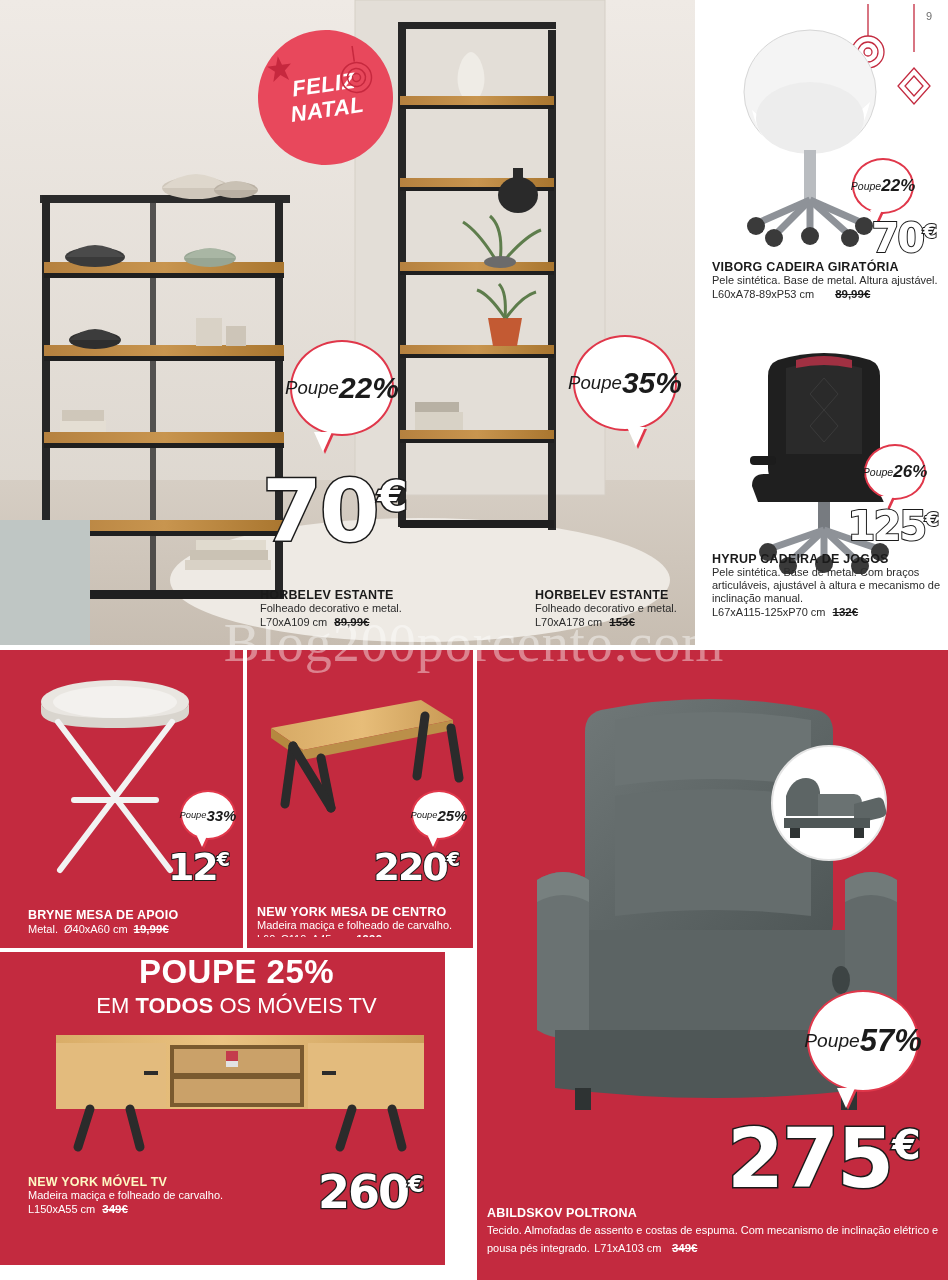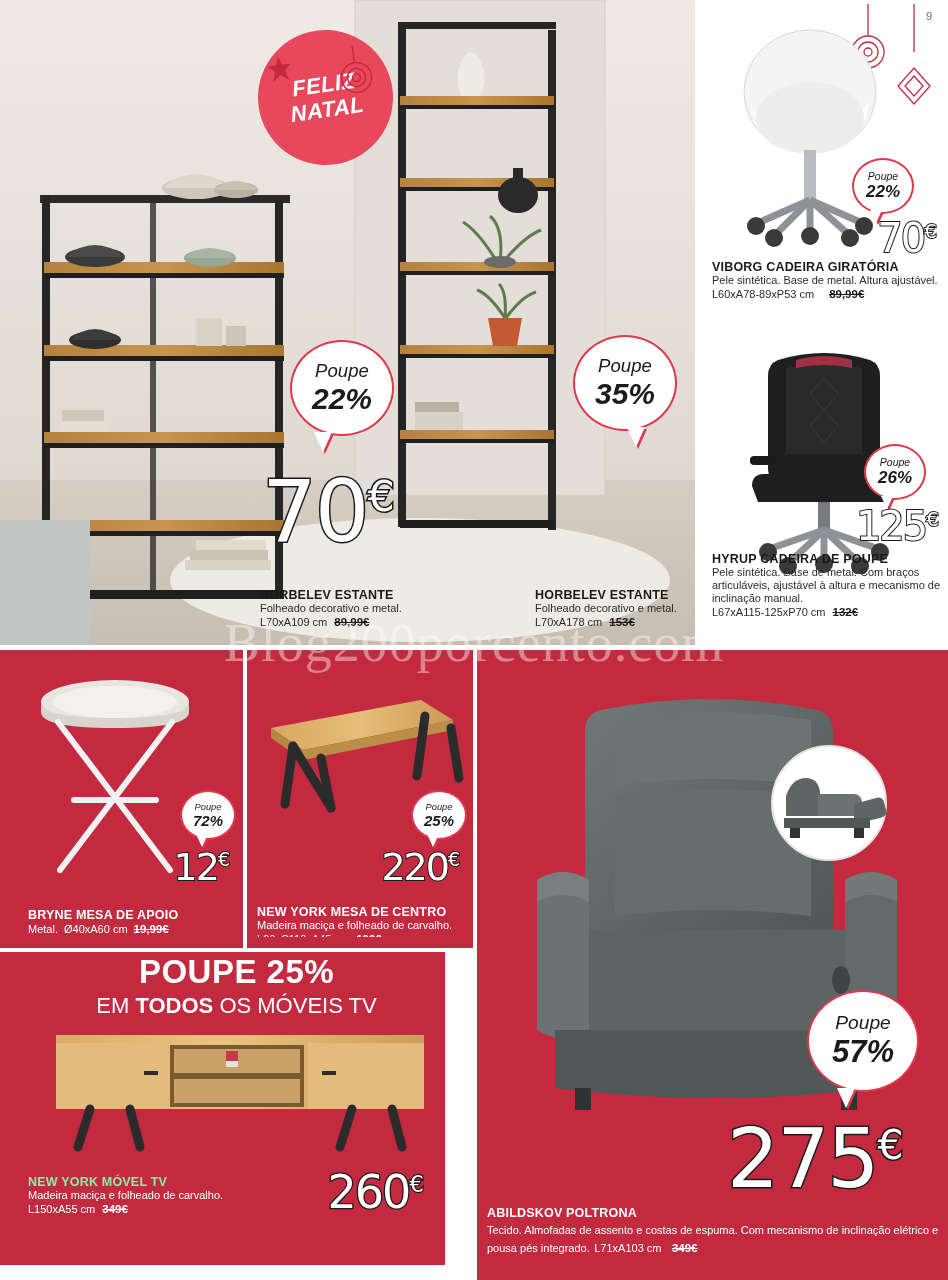--- a/index.html
+++ b/index.html
@@ -15,36 +15,36 @@
   
   .abs { position: absolute; }
   .prod-name { font-weight: bold; font-size: 12.5px; color: #1a1a1a; letter-spacing: .2px; }
   .prod-desc { font-size: 11px; color: #2b2b2b; line-height: 1.18; }
   .old-price { font-weight: bold; font-size: 11.5px; color: #1a1a1a; text-decoration: line-through; }
   .dim { font-size: 11px; color: #2b2b2b; }
 
   
   .price {
     font-family: "DejaVu Sans", sans-serif;
-    font-weight: normal;
+    font-weight: bold;
     color: #ffffff;
     -webkit-text-stroke: 3px #1b1b1b;
     paint-order: stroke fill;
     letter-spacing: -2px;
     line-height: 1;
   }
   .price .eur { font-size: .5em; vertical-align: super; letter-spacing: -1px; }
 
   
   .bubble {
     position: absolute;
     border-radius: 50%;
     background: #ffffff;
     border: 2px solid #e0374a;
-    display: flex; flex-direction: column;
+    display: flex; flex-direction: row;
     align-items: center; justify-content: center;
     text-align: center;
     color: #1b1b1b;
     font-style: italic;
   }
   .bubble .lbl { font-size: .62em; font-style: italic; }
   .bubble .pct { font-weight: bold; font-size: 1em; font-style: italic; }
   .bubble .tail {
     position: absolute;
     width: 0; height: 0;
@@ -319,21 +319,21 @@
       <span class="tail" style="border-left-width:6px;border-right-width:6px;border-top-width:13px;bottom:-11px;left:28%"></span>
     </div>
 
     <div class="abs price" style="right:12px;top:218px;font-size:40px;-webkit-text-stroke:2px #1b1b1b">
       <span>70</span><span class="eur">€</span>
     </div>
 
     <div class="abs" style="left:12px;top:260px;width:230px">
       <div class="prod-name">VIBORG CADEIRA GIRATÓRIA</div>
       <div class="prod-desc">Pele sintética. Base de metal. Altura ajustável.</div>
-      <div style="display:flex;gap:15px;align-items:baseline;margin-top:1px">
+      <div style="display:flex;gap:21px;align-items:baseline;margin-top:1px">
         <span class="dim">L60xA78-89xP53 cm</span>
         <span class="old-price">89,99€</span>
       </div>
     </div>
   </div>
 
   <div class="panel" style="left:700px;top:334px;width:248px;height:311px;background:#ffffff;">
     <svg style="position:absolute;left:0;top:0;width:248px;height:240px" viewBox="0 0 248 240">
 
       <path d="M78 26 q46 -14 92 0 q10 4 10 16 l0 92 q0 14 -12 14 l-88 0 q-12 0 -12 -14 l0 -92 q0 -12 10 -16z" fill="#1f1f1f"></path>
@@ -369,21 +369,21 @@
       <span class="lbl">Poupe</span>
       <span class="pct">26%</span>
       <span class="tail" style="border-left-width:6px;border-right-width:6px;border-top-width:13px;bottom:-11px;left:26%"></span>
     </div>
 
     <div class="abs price" style="right:10px;top:172px;font-size:40px;-webkit-text-stroke:2px #1b1b1b">
       <span>125</span><span class="eur">€</span>
     </div>
 
     <div class="abs" style="left:12px;top:218px;width:232px">
-      <div class="prod-name">HYRUP CADEIRA DE POUPE</div>
+      <div class="prod-name">HYRUP CADEIRA DE JOGOS</div>
       <div class="prod-desc">Pele sintética. Base de metal. Com braços articuláveis, ajustável à altura e mecanismo de inclinação manual.</div>
       <div style="display:flex;gap:7px;align-items:baseline;margin-top:1px">
         <span class="dim">L67xA115-125xP70 cm</span>
         <span class="old-price">132€</span>
       </div>
     </div>
   </div>
 
   <div class="panel red" style="left:0;top:650px;width:243px;height:300px;">
     <svg style="position:absolute;left:10px;top:10px;width:220px;height:230px" viewBox="0 0 220 230">
@@ -392,21 +392,21 @@
       <ellipse cx="105" cy="42" rx="62" ry="16" fill="#f3f1ee"></ellipse>
       <g stroke="#f2f2f2" stroke-width="6" fill="none" stroke-linecap="round">
         <line x1="48" y1="62" x2="160" y2="210"></line>
         <line x1="162" y1="62" x2="50" y2="210"></line>
         <line x1="64" y1="140" x2="146" y2="140"></line>
       </g>
     </svg>
 
     <div class="bubble" style="left:180px;top:140px;width:56px;height:50px;font-size:15px">
       <span class="lbl">Poupe</span>
-      <span class="pct">72%</span>
+      <span class="pct">33%</span>
       <span class="tail" style="border-left-width:5px;border-right-width:5px;border-top-width:11px;bottom:-9px;left:28%"></span>
     </div>
 
     <div class="abs price" style="right:14px;top:198px;font-size:38px;-webkit-text-stroke:2px #1b1b1b">
       <span>12</span><span class="eur">€</span>
     </div>
 
     <div class="abs" style="left:28px;top:258px;width:210px">
       <div class="prod-name" style="color:#fff">BRYNE MESA DE APOIO</div>
       <div style="display:flex;gap:6px;align-items:baseline;margin-top:1px;color:#fff">
@@ -489,21 +489,21 @@
       <rect x="282" y="56" width="14" height="4" fill="#2b2b2b"></rect>
       <g stroke="#2b2b2b" stroke-width="9" fill="none" stroke-linecap="round">
         <line x1="50" y1="94" x2="38" y2="132"></line>
         <line x1="90" y1="94" x2="100" y2="132"></line>
         <line x1="312" y1="94" x2="300" y2="132"></line>
         <line x1="352" y1="94" x2="362" y2="132"></line>
       </g>
     </svg>
 
     <div class="abs" style="left:28px;top:238px;width:250px;color:#fff">
-      <div class="prod-name" style="color:#86efac">NEW YORK MÓVEL TV</div>
+      <div class="prod-name" style="color:#fef9c3">NEW YORK MÓVEL TV</div>
       <div class="prod-desc" style="color:#fff">Madeira maciça e folheado de carvalho.</div>
       <div style="display:flex;gap:7px;align-items:baseline;margin-top:1px">
         <span class="dim" style="color:#fff">L150xA55 cm</span>
         <span class="old-price" style="color:#fff">349€</span>
       </div>
     </div>
 
     <div class="abs price" style="right:22px;top:232px;font-size:46px;-webkit-text-stroke:2.5px #1b1b1b">
       <span>260</span><span class="eur">€</span>
     </div>

